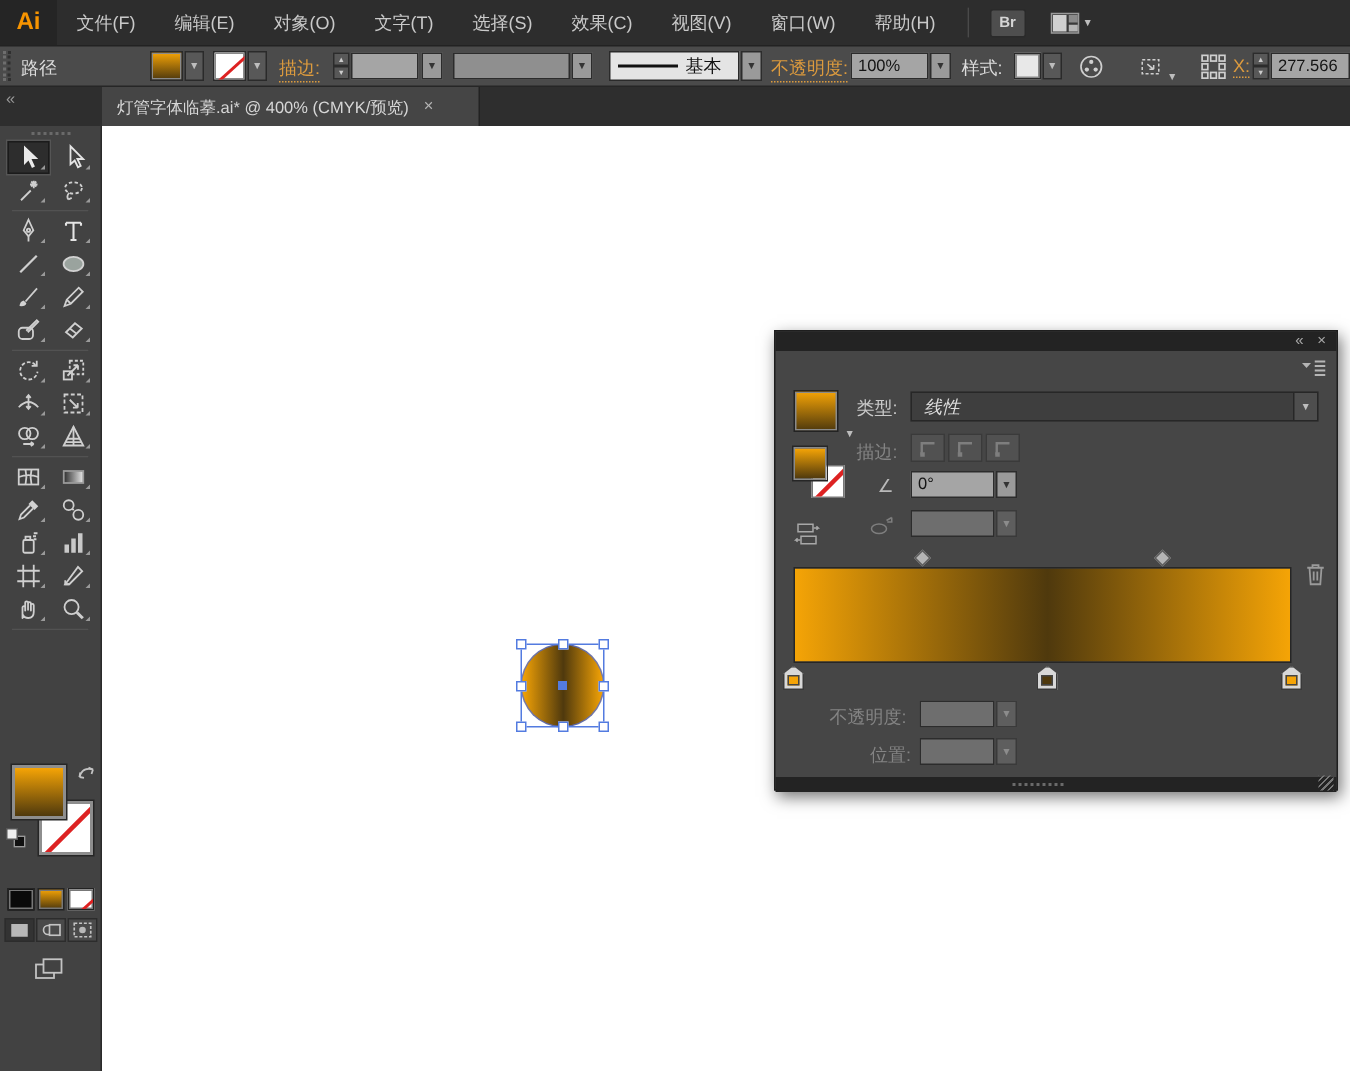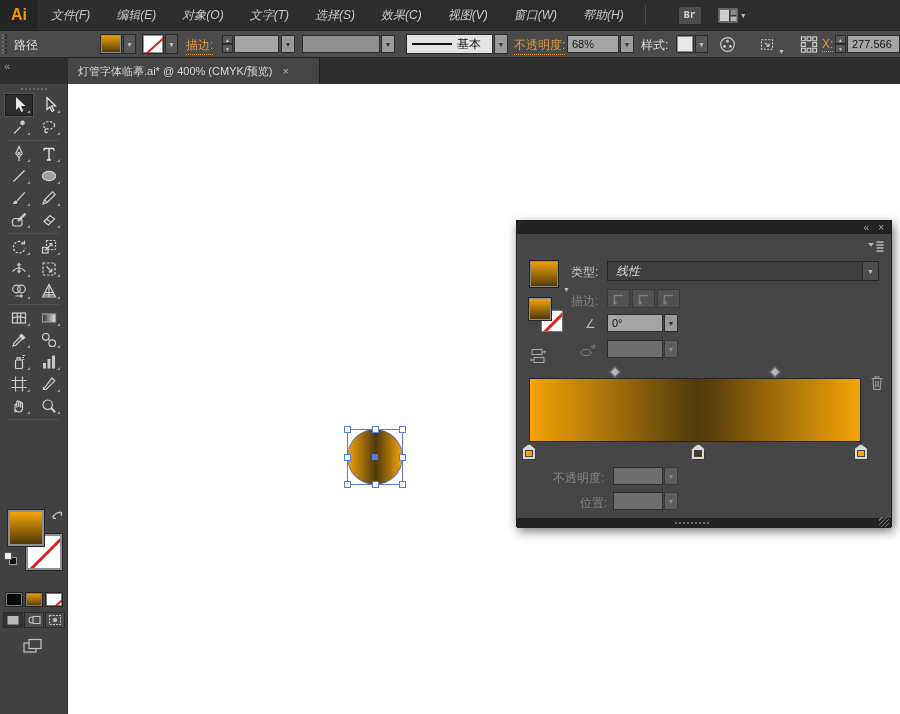--- a/index.html
+++ b/index.html
@@ -4,23 +4,23 @@
 <style>
   * { margin:0; padding:0; box-sizing:border-box; }
   html,body { width:900px; height:714px; overflow:hidden; }
   body { font-family:"Liberation Sans", sans-serif; }
   #app { position:relative; width:900px; height:714px; background:#fff; overflow:hidden; }
   .abs { position:absolute; }
 
   
   #menubar { left:0; top:0; width:900px; height:30px; background:#2d2d2d; display:flex; align-items:center; }
   #ai-logo { width:38px; height:30px; background:#252525; color:#f79400; font-weight:bold; font-size:16px; display:flex; align-items:center; justify-content:center; }
-  .menu-item { color:#c9c9c9; font-size:12px; padding:0 13px; line-height:30px; cursor:default;font-style:italic; }
+  .menu-item { color:#c9c9c9; font-size:12px; padding:0 13px; line-height:30px; cursor:default; }
   #menubar-sep { width:1px; height:20px; background:#1c1c1c; border-right:1px solid #4a4a4a; margin-left:8px; }
-  #br-btn { margin-left:32px; width:24px; height:19px; background:#4e4e4e; border:1px solid #2a2a2a; border-radius:2px; color:#d5d5d5; font-size:10px; font-weight:bold; display:flex; align-items:center; justify-content:center;font-family:Liberation Mono, monospace; }
+  #br-btn { margin-left:14px; width:24px; height:19px; background:#4e4e4e; border:1px solid #2a2a2a; border-radius:2px; color:#d5d5d5; font-size:10px; font-weight:bold; display:flex; align-items:center; justify-content:center; }
   #workspace-btn { margin-left:16px; display:flex; align-items:center; gap:2px; }
   .dd-arrow { color:#bdbdbd; font-size:7px; }
 
   
   #controlbar { left:0; top:30px; width:900px; height:28px; background:#4b4b4b; border-top:1px solid #222; border-bottom:1px solid #262626; }
   #cb-grip { left:2px; top:34px; width:5px; height:20px; border-left:2px dotted #6e6e6e; border-right:2px dotted #2f2f2f; }
   .cb-label { color:#dcdcdc; font-size:12px; top:37px; }
   .cb-link { color:#dd9b3e; font-size:12px; top:37px; border-bottom:1px dotted #dd9b3e; cursor:pointer; }
   .swatch { width:22px; height:20px; border:1px solid #2a2a2a; box-shadow:0 0 0 1px #8a8a8a inset; }
   .none-swatch { background:#fff; position:relative; overflow:hidden; }
@@ -190,21 +190,21 @@
       <span class="dd-arrow">▼</span>
     </div>
   <div id="stroke-style-box" class="abs">
     <span class="line"></span>
     <span class="txt">基本</span>
   </div>
   <div class="abs field-dd" style="left:494px; top:34px; height:20px">
       <span class="dd-arrow">▼</span>
     </div>
   <div class="abs cb-link" style="left:514px">不透明度:</div>
-  <div class="abs field" style="left:567px; top:35px; width:52px">68%</div>
+  <div class="abs field" style="left:567px; top:35px; width:52px">100%</div>
   <div class="abs field-dd" style="left:620px; top:35px">
       <span class="dd-arrow">▼</span>
     </div>
   <div class="abs cb-label" style="left:641px">样式:</div>
   <div class="abs swatch" style="left:676px; top:35px; width:18px; height:18px; background:#e8e8e8"></div>
   <div class="abs mini-dd" style="left:695px; top:35px; height:18px">
       <span class="dd-arrow">▼</span>
     </div>
   <div class="abs cb-icon" style="left:718px; top:35px">
     <svg width="19" height="19" viewBox="0 0 20 20">

